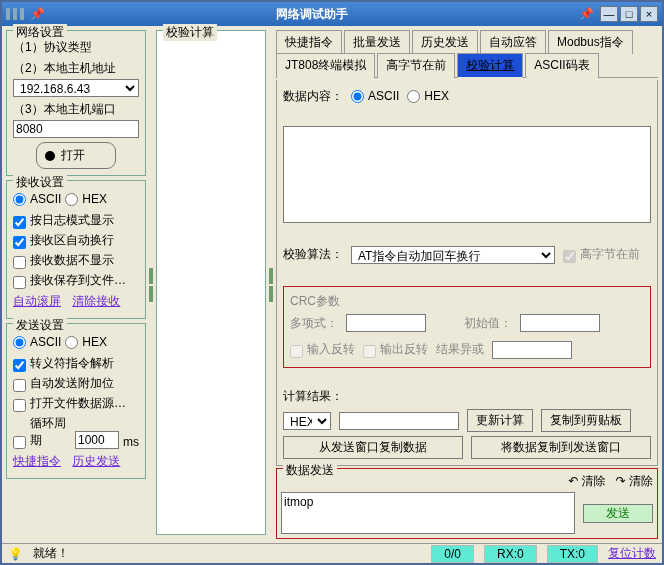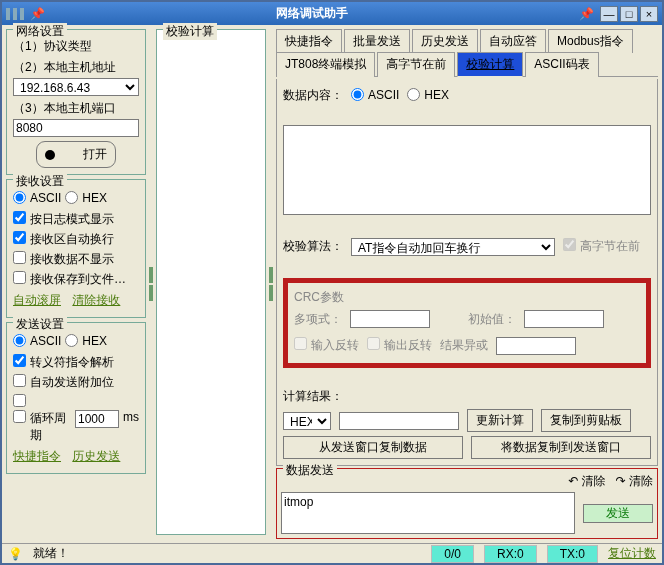--- a/index.html
+++ b/index.html
@@ -11,38 +11,38 @@
 .titlebar .spacer { flex:1; text-align:center; font-weight:bold; }
 .titlebar .btns { display:flex; gap:2px; }
 .titlebar .btns span { width:18px; height:16px; background:#cde; color:#000; display:flex; align-items:center; justify-content:center; border:1px solid #678; font-size:11px; }
 .body { flex:1; display:flex; padding:4px; gap:2px; }
 .leftcol { width:140px; display:flex; flex-direction:column; gap:4px; }
 .group { border:1px solid #7a9; background:#ece9d8; padding:4px 6px 6px; position:relative; }
 .group .gt { position:absolute; top:-7px; left:6px; background:#ece9d8; padding:0 3px; color:#000000; }
 .row { margin:4px 0 2px; display:flex; align-items:center; gap:4px; }
 select, input[type=text] { border:1px solid #7a7a7a; background:#fff; padding:1px 2px; width:100%; height:18px; font-size:12px; }
 .btn { border:1px solid #7a7a7a; background:#ece9d8; padding:2px 8px; cursor:pointer; }
-.btn.round { border-radius:9px; display:flex; align-items:center; gap:6px; justify-content:space-between; width:80px; margin:4px auto 0; padding:4px 8px; }
+.btn.round { border-radius:9px; display:flex; align-items:center; gap:6px; justify-content:flex-start; width:80px; margin:4px auto 0; padding:4px 8px; }
 .dot { width:10px; height:10px; border-radius:50%; background:#000; }
-.chk, .rad { display:flex; align-items:flex-start; gap:4px; margin:3px 0; }
+.chk, .rad { display:flex; align-items:flex-end; gap:4px; margin:3px 0; }
 .chk input, .rad input { width:auto; height:auto; }
-.link { color:#4d7c0f; text-decoration:underline; cursor:pointer; }
+.link { color:#6d28d9; text-decoration:underline; cursor:pointer; }
 .midcol { width:110px; display:flex; flex-direction:column; }
 .loggroup { border:1px solid #7a9; flex:1; position:relative; background:#fff; margin-bottom:4px; }
 .loggroup .gt { position:absolute; top:-7px; left:6px; background:#ece9d8; padding:0 3px; }
 .splitter { width:6px; background:#ece9d8; display:flex; flex-direction:column; align-items:center; justify-content:center; gap:2px; }
 .splitter span { width:4px; height:16px; background:#6b9c6b; }
 .rightcol { flex:1; display:flex; flex-direction:column; gap:2px; }
 .tabs { display:flex; flex-wrap:wrap; border-bottom:1px solid #999; }
 .tab { padding:3px 8px; border:1px solid #999; border-bottom:none; background:#ece9d8; margin-right:2px; margin-bottom:-1px; cursor:pointer; white-space:nowrap; }
 .tab.active { background:#1d4ed8; border-bottom:1px solid #ece9d8; font-weight:normal;text-decoration:underline; }
 .tabbody { border:1px solid #999; border-top:none; padding:6px; flex:1; display:flex; flex-direction:column; gap:20px; background:#ece9d8; }
 .textarea { flex:1; border:1px solid #7a7a7a; background:#fff; min-height:90px; }
 .hrow { display:flex; align-items:center; gap:8px; }
-.section { border:5px solid #b91c1c; padding:6px; background:#ece9d8; }
+.section { border:1px solid #b91c1c; padding:6px; background:#ece9d8; }
 .gray { color:#888; }
 .sendgroup { border:1px solid #b91c1c; position:relative; padding:4px; display:flex; gap:6px; }
 .sendgroup .gt { position:absolute; top:-7px; left:6px; background:#ece9d8; padding:0 3px; }
 .sendbox { flex:1; border:1px solid #7a7a7a; background:#fff; padding:2px; height:42px; }
 .sendbtn { width:70px; background:#caf0ca; border:1px solid #7a7a7a; color:#0a7a0a; font-weight:normal; cursor:pointer; }
 .status { height:20px; border-top:1px solid #999; display:flex; align-items:center; padding:0 6px; gap:10px; background:#ece9d8; }
 .status .cell { border:1px solid #bbb; padding:1px 12px; background:#5eead4; }
 .status .spring { flex:1; }
 .bulb { color:#cc9900; }
 .icon-pin { color:#333; }
@@ -133,20 +133,21 @@
         <label class="chk">
             <input type="checkbox" checked="" style="">
             <span>转义符指令解析</span>
           </label>
         <label class="chk">
             <input type="checkbox" style="">
             <span>自动发送附加位</span>
           </label>
         <label class="chk">
             <input type="checkbox" style="">
+            <span>打开文件数据源…</span>
           </label>
         <div class="chk">
           <input type="checkbox" style="">
           <span>循环周期</span>
           <input type="text" class="smallinput" value="1000" style="">
           <span>ms</span>
         </div>
         <div class="row">
           <span class="link">快捷指令</span>&nbsp;
           <span class="link">历史发送</span>

